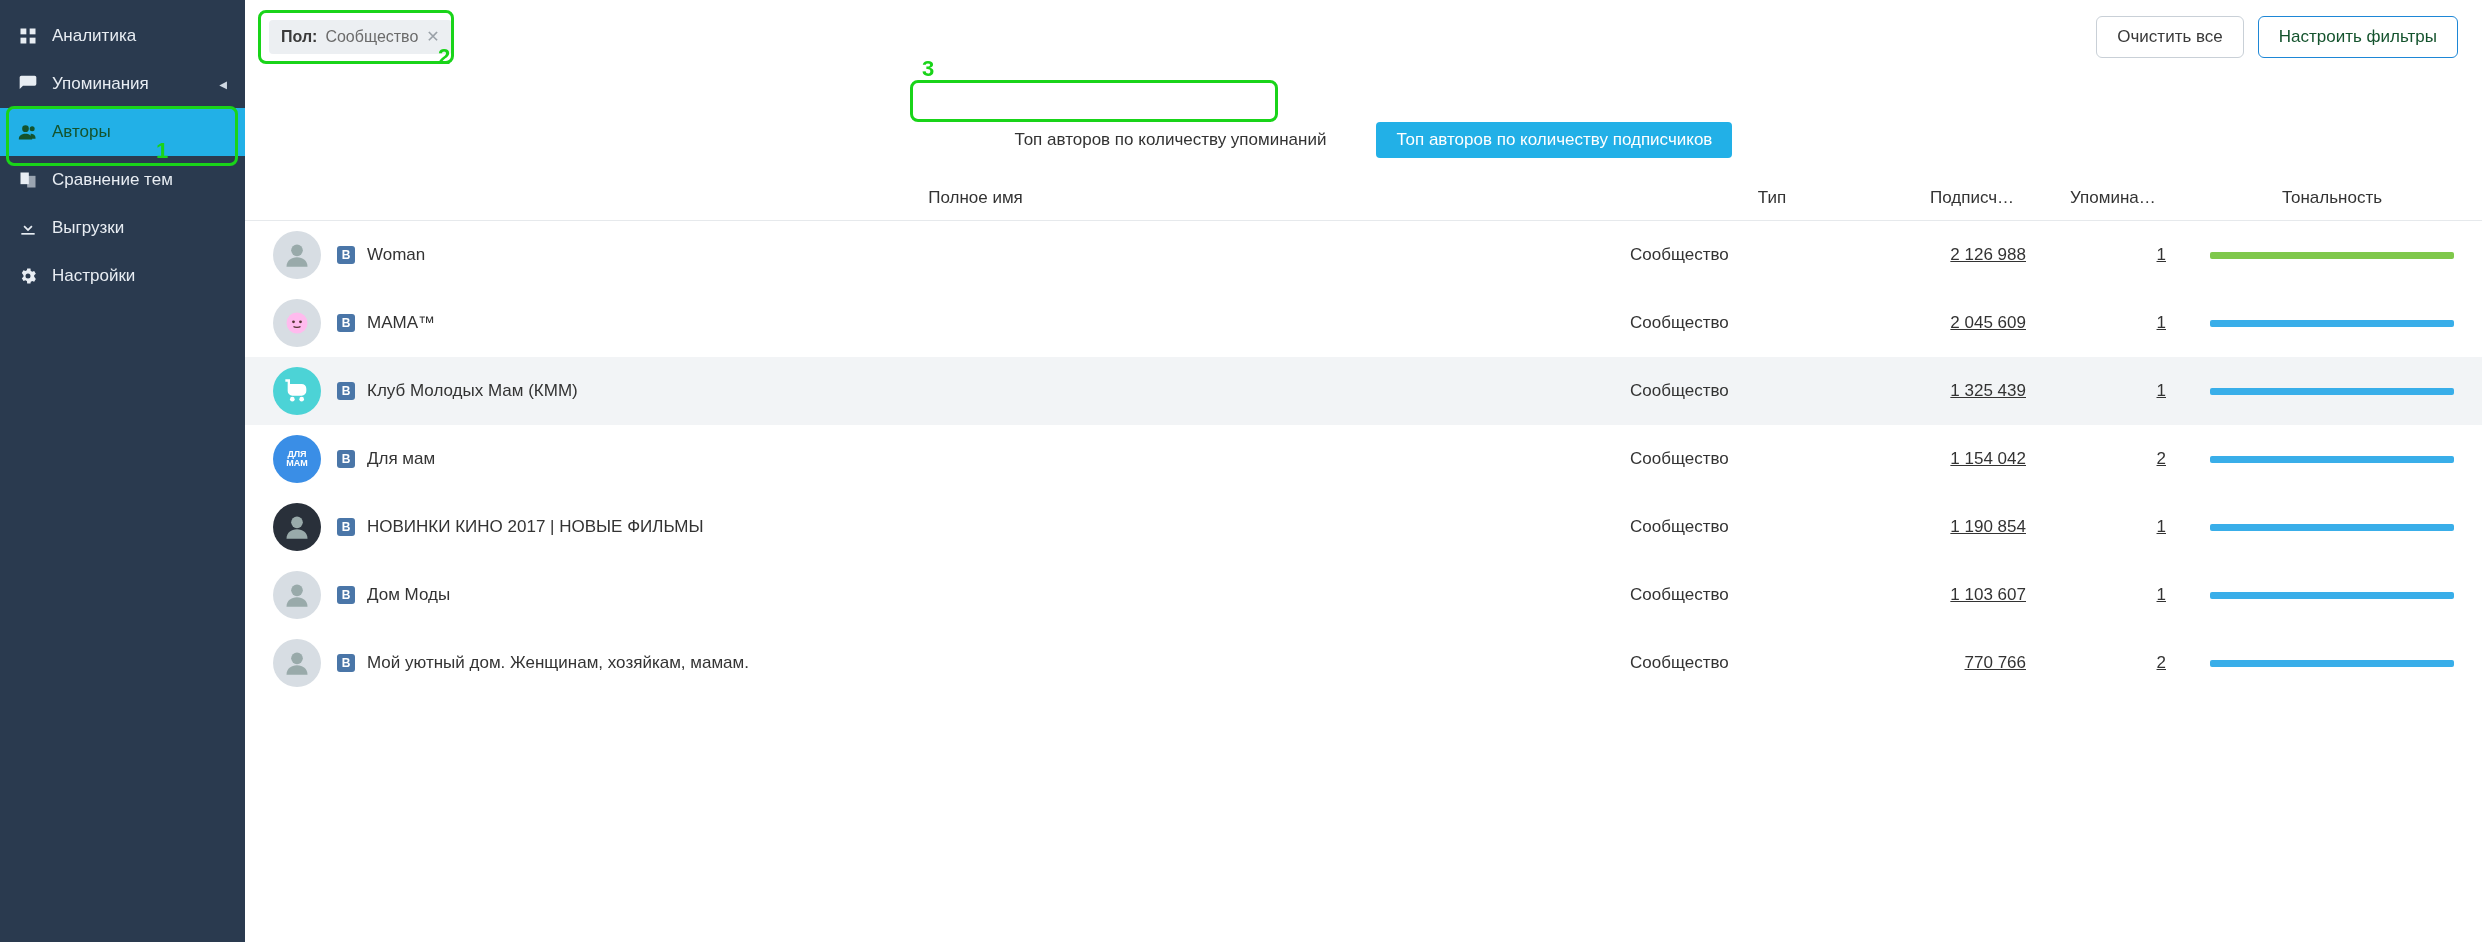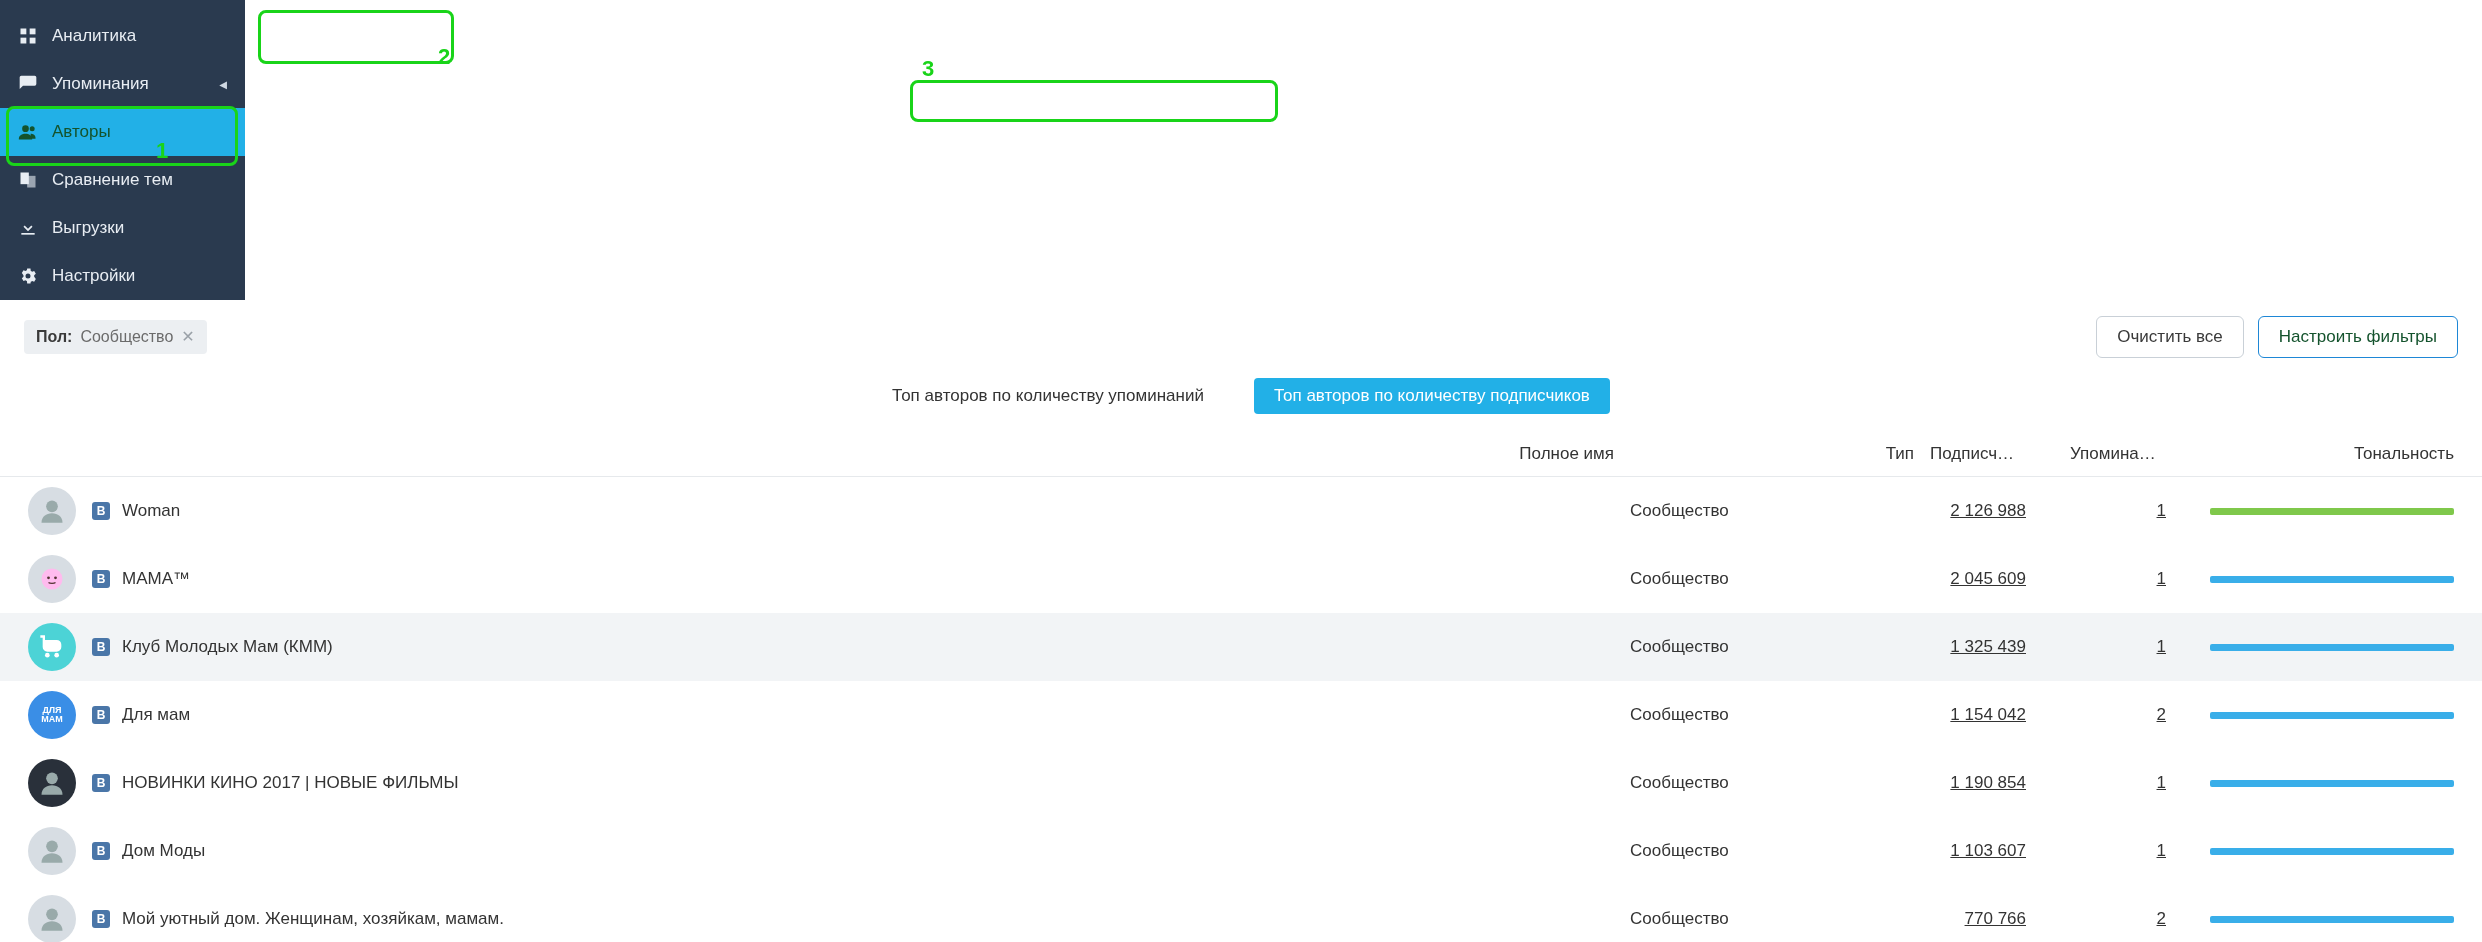--- a/index.html
+++ b/index.html
@@ -26,26 +26,26 @@
   .filter-chip { background: #eceff2; border-radius: 4px; padding: 8px 12px; display: inline-flex; align-items: center; gap: 8px; font-size: 16px; }
   .filter-chip .label { color: #3a3a3a; font-weight: 600; }
   .filter-chip .value { color: #6b6b6b; }
   .filter-chip .close { color: #9aa1a8; cursor: pointer; font-size: 16px; line-height: 1; }
   .topbar-right { margin-left: auto; display: flex; gap: 14px; }
   .btn { border: 1px solid #c9d0d7; background: #fff; border-radius: 6px; padding: 10px 20px; font-size: 17px; color: #3a3a3a; cursor: pointer; }
   .btn.primary-outline { border-color: #1e87d6; color: #14532d; }
 
   
   .tabs-row { display: flex; align-items: center; justify-content: center; gap: 30px; padding: 8px 0 18px 0; position: relative; }
-  .tab { font-size: 17px; color: #333; cursor: pointer; padding: 8px 20px; border-radius: 4px; }
+  .tab { font-size: 17px; color: #333; cursor: pointer; padding: 8px 20px; border-radius: 4px; margin-top: 44px; }
   .tab.active { background: #22b0e7; color: #fff; }
 
   
   .table { width: 100%; border-collapse: collapse; }
-  .table th { text-align: right; font-size: 17px; font-weight: 400; color: #333; padding: 12px 8px 12px 8px; border-bottom: 1px solid #e6e9ec; }
+  .table th { text-align: center; font-size: 17px; font-weight: 400; color: #333; padding: 12px 8px 12px 8px; border-bottom: 1px solid #e6e9ec; }
   .table td { padding: 10px 8px; font-size: 17px; color: #333; vertical-align: middle; }
   .table tr.row:hover, .table tr.row.hover { background: #f2f4f6; }
   .col-avatar { width: 80px; padding-left: 28px !important; }
   .col-name { }
   .col-type { width: 300px; }
   .col-subs { width: 140px; text-align: right; }
   .col-ment { width: 140px; text-align: right; }
   .col-tone { width: 280px; padding-right: 28px !important; }
   .table th.col-subs, .table th.col-ment { text-align: left; }
   .table td.col-subs, .table td.col-ment { text-align: right; padding-right: 36px; text-decoration: underline; }
@@ -61,21 +61,21 @@
 
   .tone-bar { height: 7px; width: 100%; border-radius: 2px; }
   .tone-bar.green { background: #7fc84b; }
   .tone-bar.blue { background: #39aee9; }
 
   .wrapper { position: relative; }
 </style>
 </head>
 <body>
 
-<div class="wrapper" style="display:flex; width:100%; position:relative;flex-direction:column;">
+<div class="wrapper" style="display:flex; width:100%; position:relative;">
 
   <div class="sidebar">
     <div class="nav-item">
       <span class="nav-icon">
         <svg viewBox="0 0 24 24">
             <rect x="3" y="3" width="7" height="7"></rect>
             <rect x="14" y="3" width="7" height="7"></rect>
             <rect x="3" y="14" width="7" height="7"></rect>
             <rect x="14" y="14" width="7" height="7"></rect>
           </svg>

